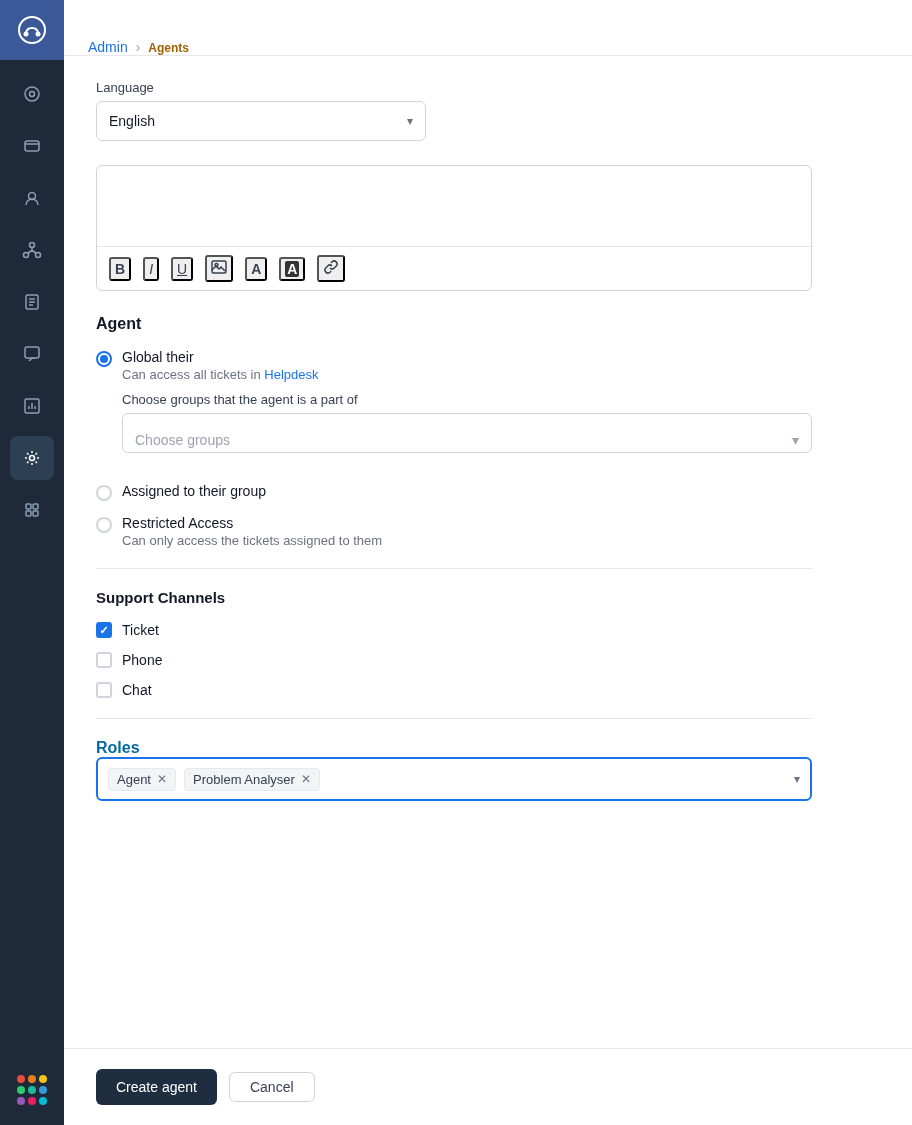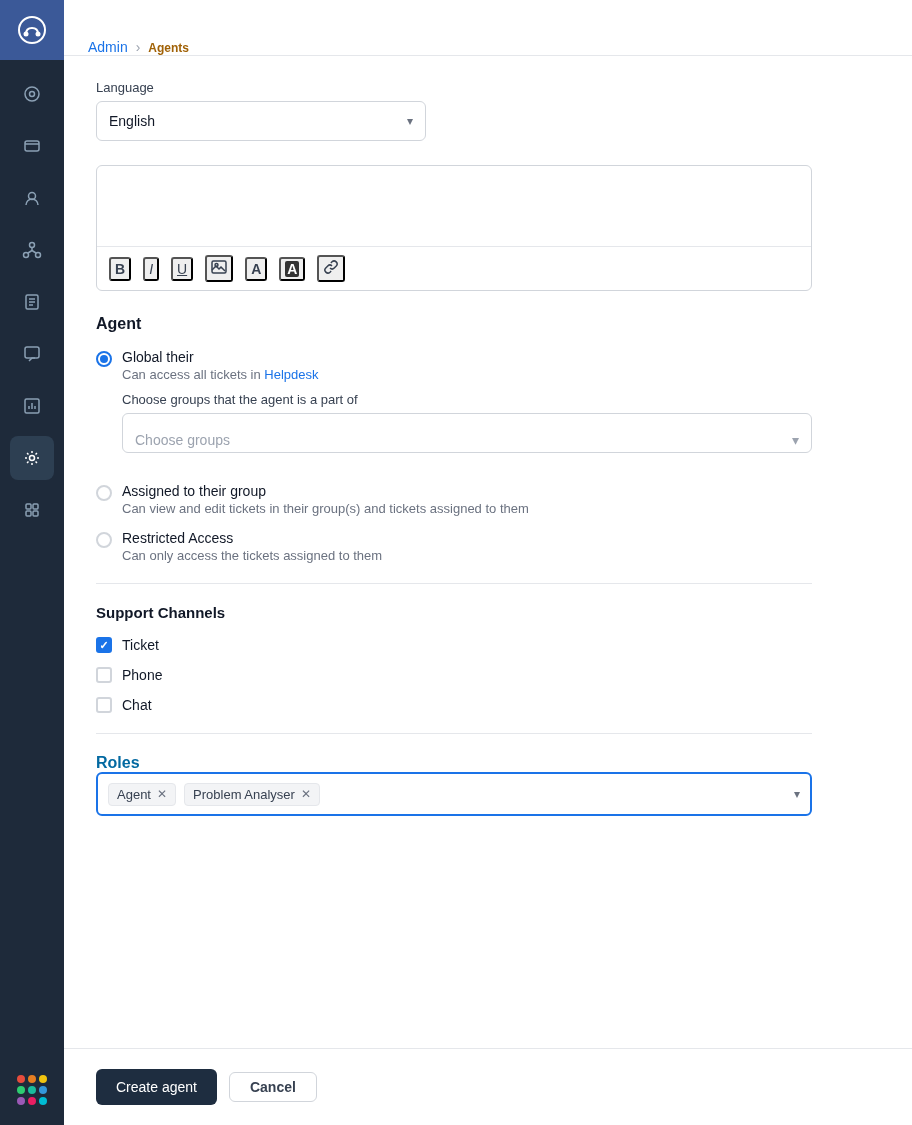--- a/index.html
+++ b/index.html
@@ -325,21 +325,21 @@
       font-weight: 500;
       cursor: pointer;
     }
     .btn-cancel {
       background: transparent;
       color: #374151;
       border: 1px solid #d1d5db;
       border-radius: 6px;
       padding: 6px 20px;
       font-size: 14px;
-      font-weight: 700;
+      font-weight: 400;
       cursor: pointer;
     }
 
     .divider { height: 1px; background: #e5e7eb; margin: 20px 0; max-width: 716px; }
   </style>
 </head>
 <body>
 
 <div class="sidebar">
   <div class="sidebar-logo">
@@ -485,21 +485,20 @@
             <span>Choose groups</span>
             <span class="chevron">▾</span>
           </div>
         </div>
       </div>
 
       <div class="radio-option">
         <div class="radio-input"></div>
         <div class="radio-content">
           <div class="radio-label">Assigned to their group</div>
-          <div class="radio-desc">Can view and edit tickets in their group(s) and tickets assigned to them</div>
         </div>
       </div>
 
       <div class="radio-option">
         <div class="radio-input"></div>
         <div class="radio-content">
           <div class="radio-label">Restricted Access</div>
           <div class="radio-desc">Can only access the tickets assigned to them</div>
         </div>
       </div>

